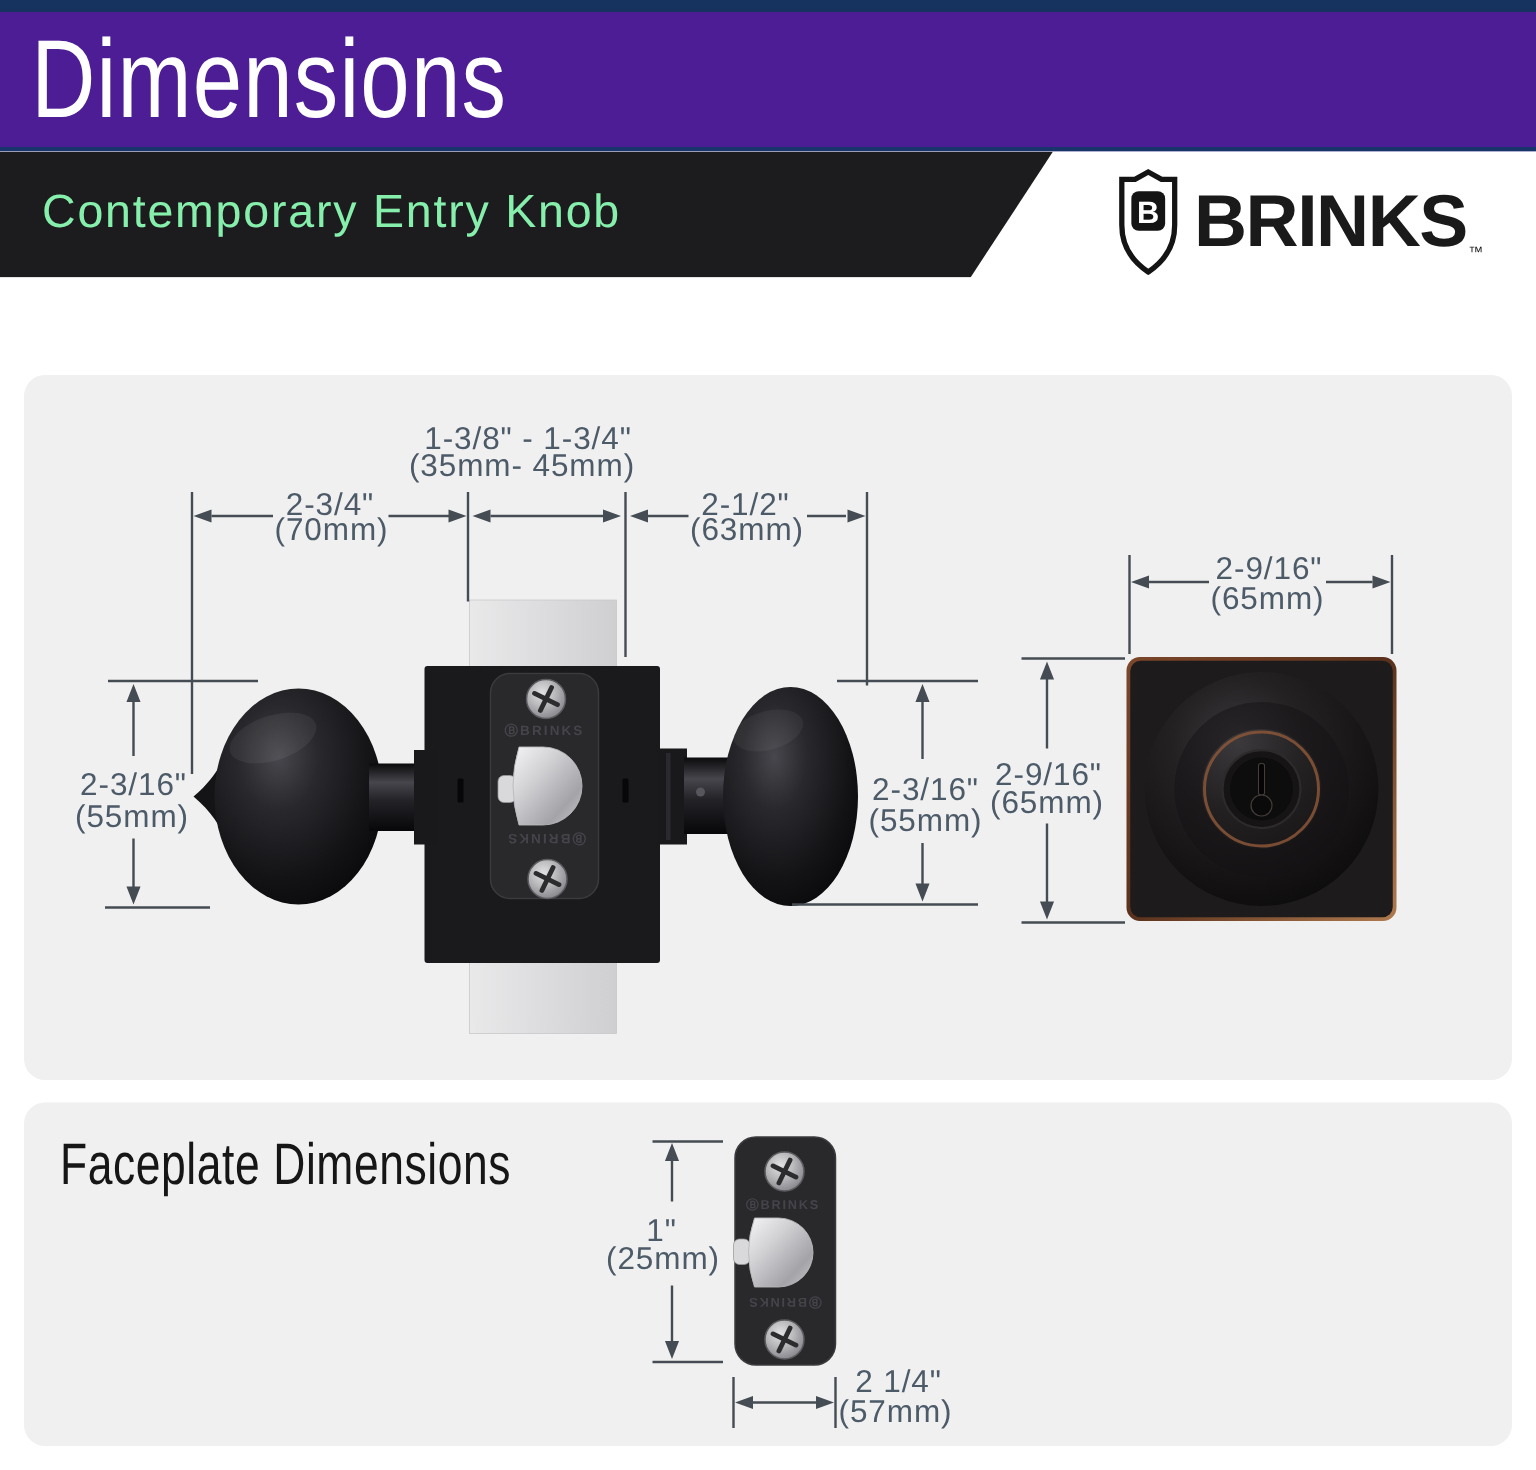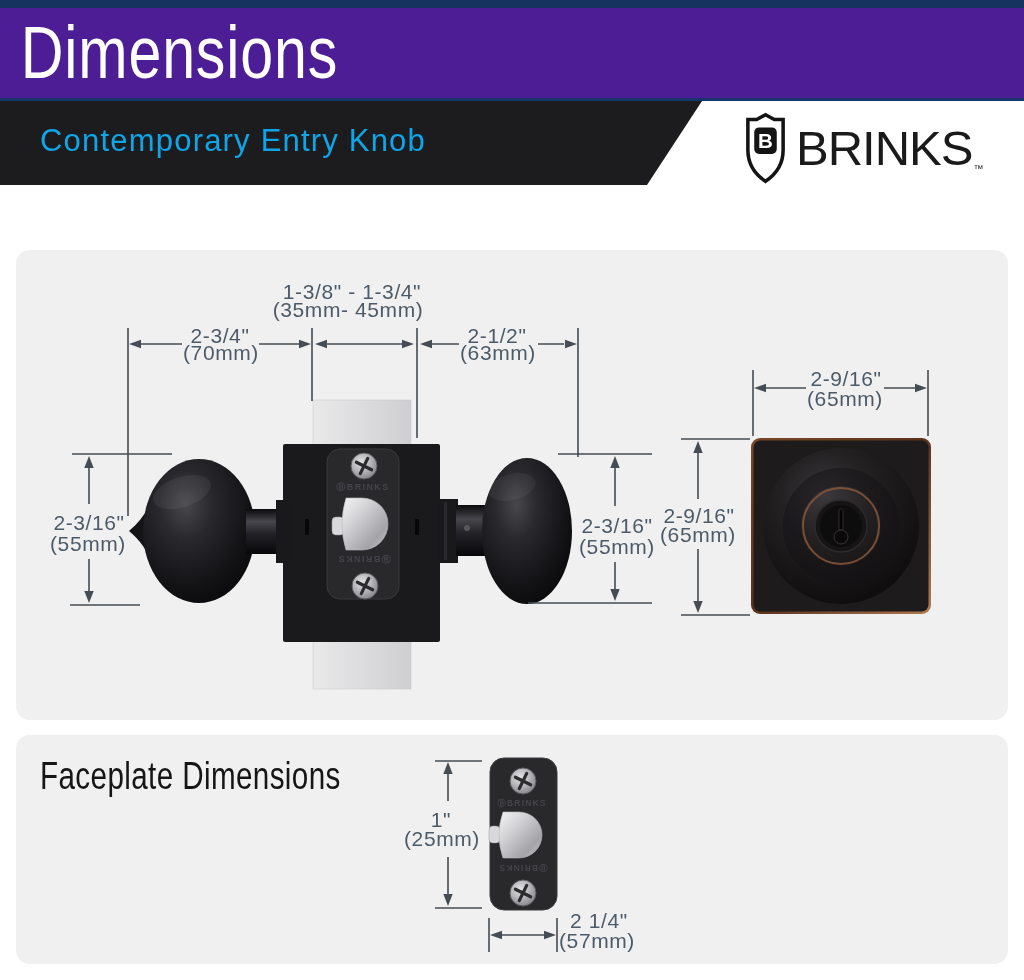--- a/index.html
+++ b/index.html
@@ -4,24 +4,24 @@
 <style>
   html,body{margin:0;padding:0;background:#fff;}
   body{width:1024px;height:980px;overflow:hidden;font-family:"Liberation Sans",sans-serif;}
   .navy-strip{height:8px;background:#16335f;}
   .blue-bar{height:90px;background:#4c1d95;border-bottom:3px solid #17356b;position:relative;}
   .blue-bar h1{margin:0;padding-left:26px;line-height:90px;font-size:74px;font-weight:400;color:#ffffff;
                transform:scaleX(.8);transform-origin:left center;white-space:nowrap;letter-spacing:1px;}
   .banner-row{position:relative;height:84px;background:#ffffff;}
   .black-banner{position:absolute;left:0;top:0;width:702px;height:84px;background:#1c1c1e;
                 clip-path:polygon(0 0,702px 0,647px 84px,0 84px);}
-  .product-name{padding-left:40px;line-height:80px;font-size:31px;color:#0ea5e9;letter-spacing:1.2px;white-space:nowrap;}
+  .product-name{padding-left:28px;line-height:80px;font-size:31px;color:#86efac;letter-spacing:1.2px;white-space:nowrap;}
   .brand{position:absolute;left:742px;top:11px;display:flex;align-items:center;}
   .brand svg{display:block;margin-right:7px;}
-  .brand-name{font-size:49px;font-weight:400;color:#1a1a1a;letter-spacing:-1px;line-height:72px;}
+  .brand-name{font-size:49px;font-weight:700;color:#1a1a1a;letter-spacing:-1px;line-height:72px;}
   .brand-tm{font-size:10px;color:#1a1a1a;align-self:flex-end;margin-bottom:10px;margin-left:1px;}
   .diagram{display:block;}
   .dim{stroke:#454c53;stroke-width:1.6;fill:none;}
   .arr{fill:#454c53;stroke:none;}
   .dimtext{fill:#4d5b68;font-size:21px;text-anchor:middle;letter-spacing:.6px;}
   .engrave{fill:#44444a;font-size:9px;font-weight:700;text-anchor:middle;letter-spacing:1.4px;}
   .engrave-sm{fill:#44444a;font-size:8.5px;font-weight:700;text-anchor:middle;letter-spacing:1.2px;}
   .fp-heading{fill:#161616;font-size:39px;letter-spacing:.5px;}
 </style>
 </head>

